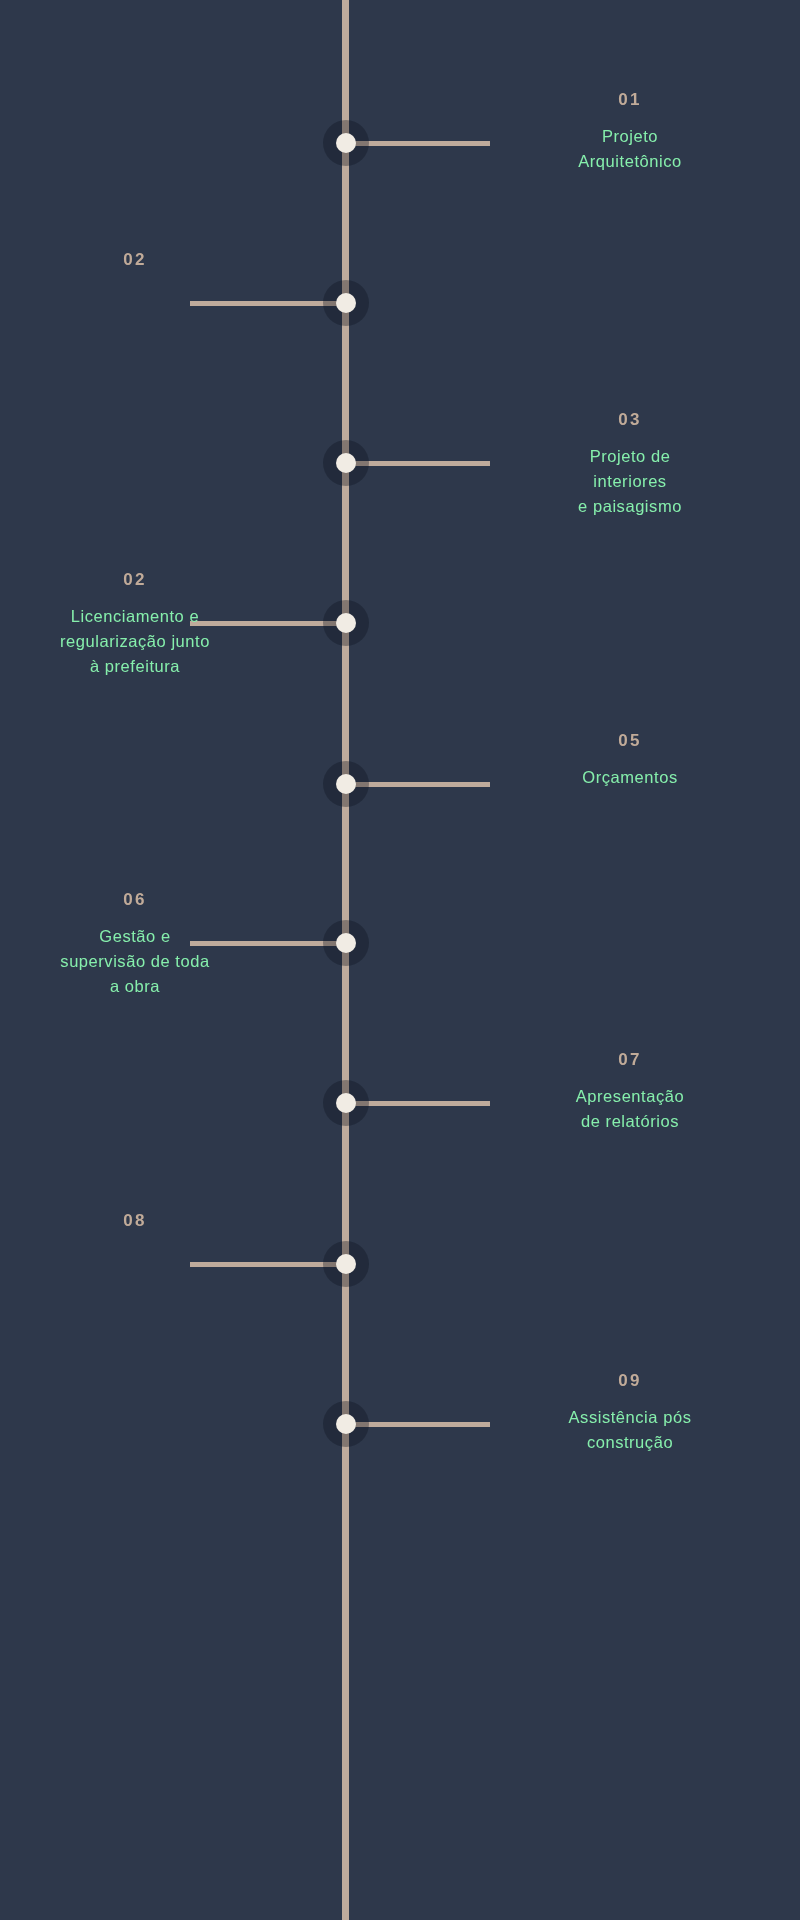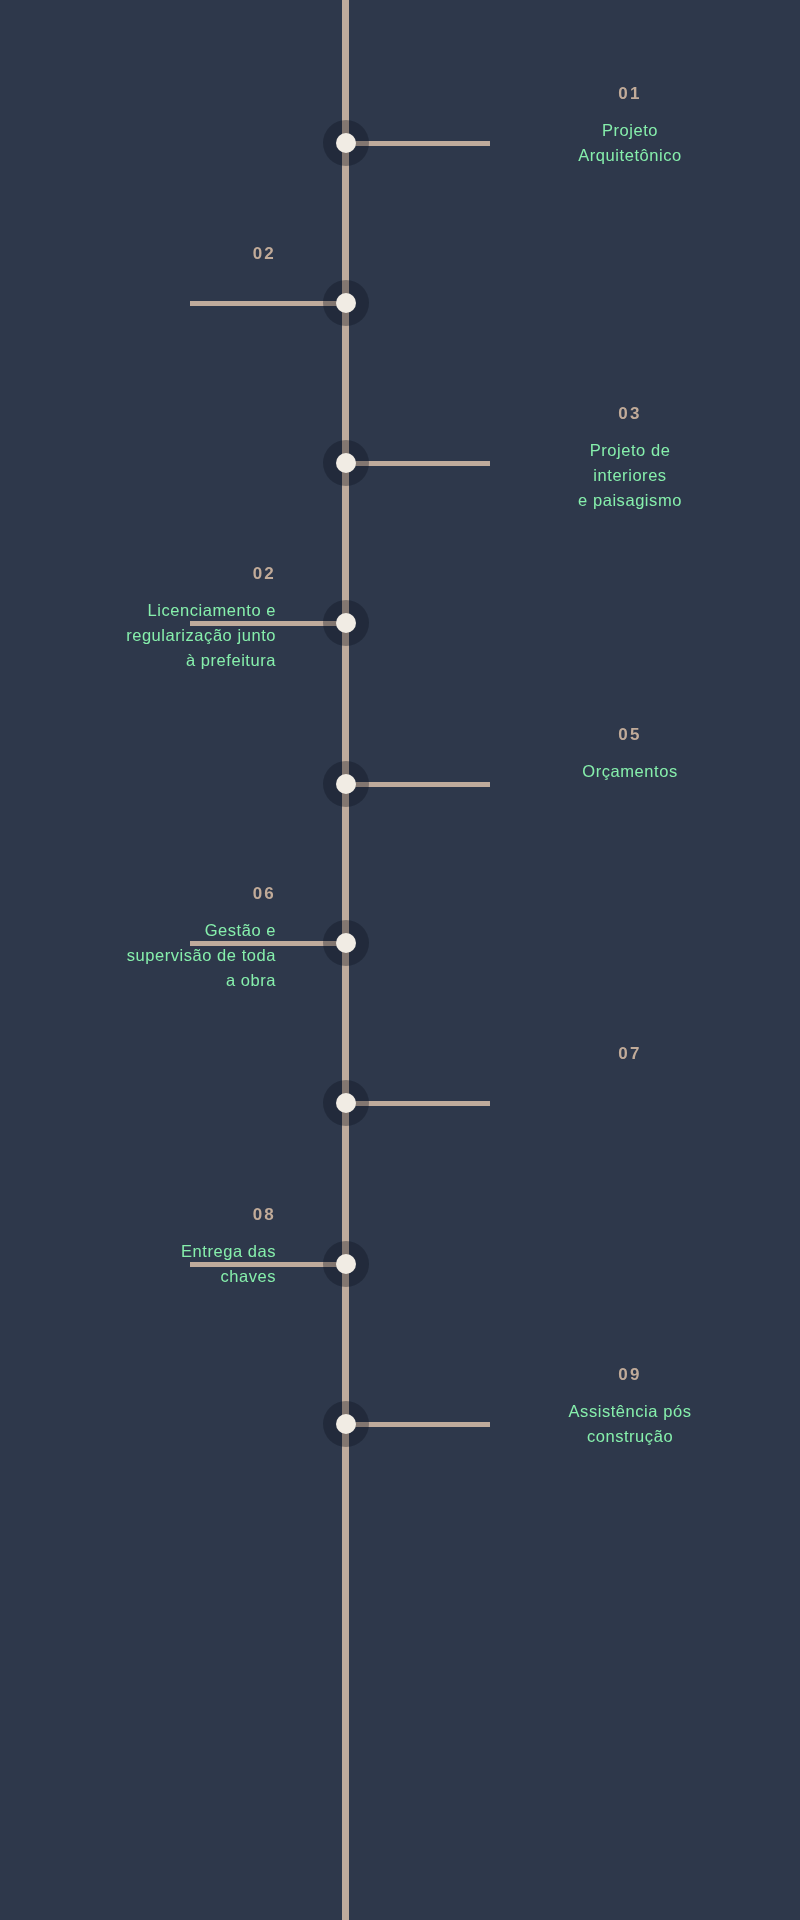--- a/index.html
+++ b/index.html
@@ -79,29 +79,29 @@
   .entry.side-left .connector {
     right: 455px;
     width: 155px;
   }
 
   
   .label-block {
     position: absolute;
     width: 250px;
     text-align: center;
+    margin-top: 6px;
   }
   .entry.side-right .label-block {
     left: 505px;
     top: -58px;
   }
   .entry.side-left .label-block {
-    left: 26px;
+    left: 10px;
     top: -58px;
-    text-align: right;
   }
 
   .step-number {
     font-size: 17px;
     font-weight: bold;
     letter-spacing: 2.2px;
     color: #c1ab99;
     line-height: 1.1;
     margin-bottom: 14px;
   }
@@ -182,30 +182,30 @@
 supervisão de toda
 a obra</div>
         </div>
       </div>
       <div class="entry side-right" style="top: 1103px;">
         <div class="connector"></div>
         <div class="node-halo"></div>
         <div class="node-dot"></div>
         <div class="label-block">
           <div class="step-number">07</div>
+          <div class="step-text">Apresentação
+de relatórios</div>
         </div>
       </div>
       <div class="entry side-left" style="top: 1264px;">
         <div class="connector"></div>
         <div class="node-halo"></div>
         <div class="node-dot"></div>
         <div class="label-block">
           <div class="step-number">08</div>
-          <div class="step-text">Entrega das
-chaves</div>
         </div>
       </div>
       <div class="entry side-right" style="top: 1424px;">
         <div class="connector"></div>
         <div class="node-halo"></div>
         <div class="node-dot"></div>
         <div class="label-block">
           <div class="step-number">09</div>
           <div class="step-text">Assistência pós
 construção</div>

